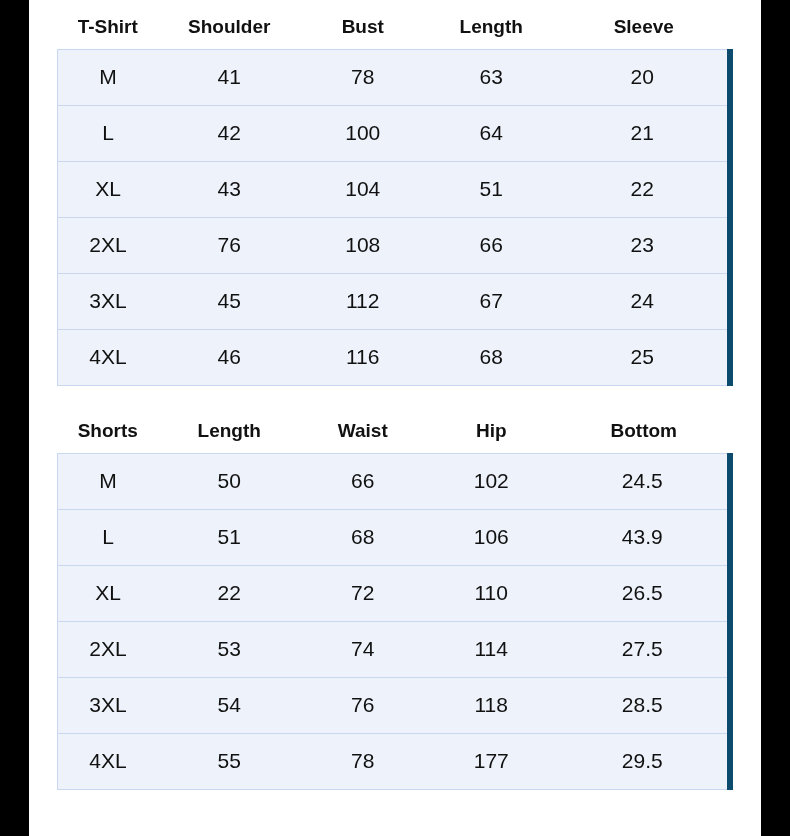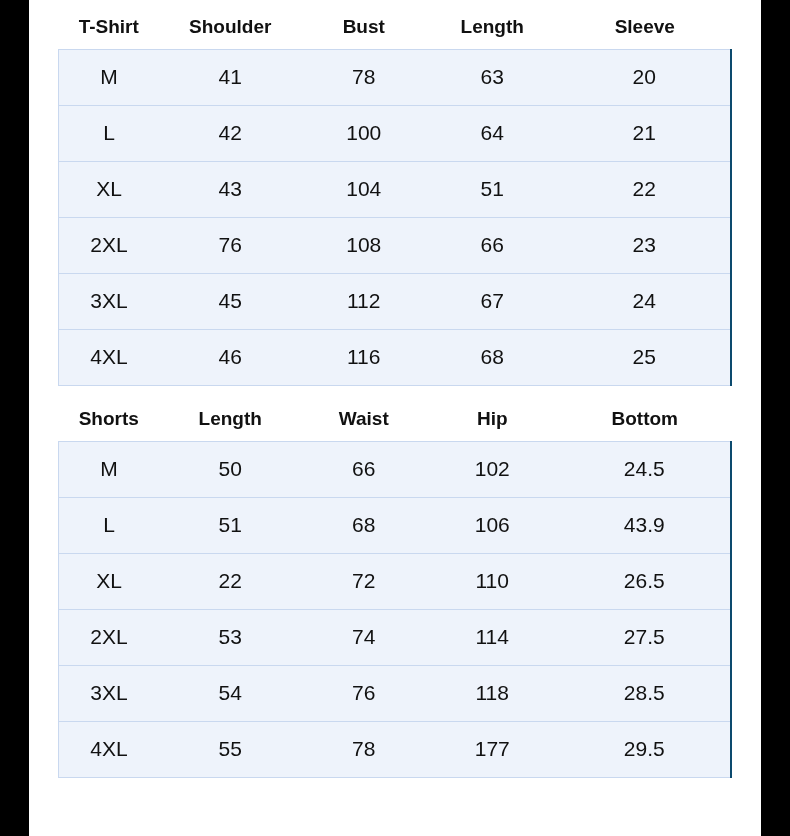--- a/index.html
+++ b/index.html
@@ -25,21 +25,21 @@
     width: 672px;
     margin: 0 auto;
     border-collapse: collapse;
     table-layout: fixed;
   }
   .table-block {
     padding-top: 6px;
     border-radius: 27px;
   }
   .table-block.second {
-    padding-top: 12px;
+    padding-top: 24px;
   }
   .size-table th {
     font-size: 19px;
     font-weight: bold;
     color: #111111;
     padding: 10px 0 11px 0;
     background: #ffffff;
     border: none;
     text-align: center;
   }
@@ -49,21 +49,21 @@
     text-align: center;
     padding: 15px 0 16px 0;
     background: #eef3fb;
     border-top: 1px solid #c9d8ef;
     border-bottom: 1px solid #c9d8ef;
   }
   .size-table tbody tr td:first-child {
     border-left: 1px solid #c9d8ef;
   }
   .size-table tbody tr td:last-child {
-    border-right: 2px solid #0c4a6e;
+    border-right: 6px solid #0c4a6e;
   }
   .size-table col.c0 { width: 100px; }
   .size-table col.c1 { width: 143px; }
   .size-table col.c2 { width: 124px; }
   .size-table col.c3 { width: 133px; }
   .size-table col.c4 { width: 172px; }
 </style>
 </head>
 <body>
 

